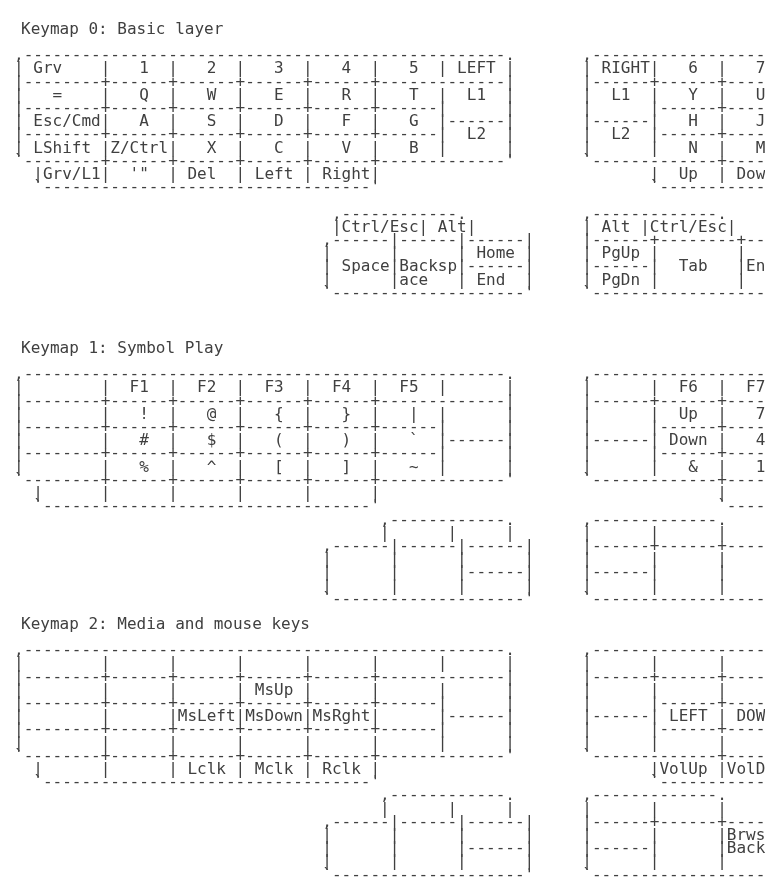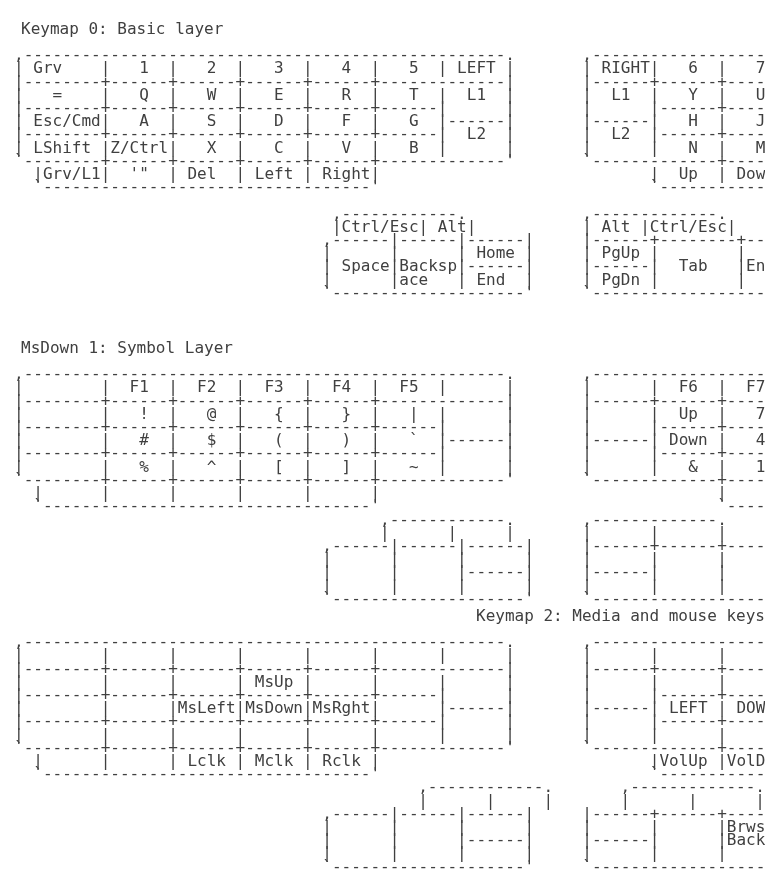--- a/index.html
+++ b/index.html
@@ -20,21 +20,21 @@
     line-height: 13.2px;
     color: #404040;
     white-space: pre;
   }
   .keymap-title {
     padding-left: 7px;
     margin: 0 0 13px 0;
   }
   .keymap-section { display: block; }
   #keymap-1-section { margin-top: 42px; }
-  #keymap-2-section { margin-top: 4px; text-align: right; }
+  #keymap-2-section { margin-top: 12px; }
 </style>
 </head>
 <body style="background: rgb(255, 255, 255);">
 
 <main>
 
   <section class="keymap-section" id="keymap-0-section">
     <pre class="keymap-title" style="color: rgb(64, 64, 64);">Keymap 0: Basic layer</pre>
     <pre class="keymap-art" style="color: rgb(64, 64, 64);">,--------------------------------------------------.       ,--------------------------------------------------.
 | Grv    |   1  |   2  |   3  |   4  |   5  | LEFT |       | RIGHT|   6  |   7  |   8  |   9  |   0  |   -    |
@@ -51,21 +51,21 @@
                                  ,------------.            ,-------------.
                                  |Ctrl/Esc| Alt|           | Alt |Ctrl/Esc|
                                 ,------|------|------|     |------+--------+------.
                                 |      |      | Home |     | PgUp |        |      |
                                 | Space|Backsp|------|     |------|  Tab   |Enter |
                                 |      |ace   | End  |     | PgDn |        |      |
                                 `--------------------'     `----------------------'</pre>
   </section>
 
   <section class="keymap-section" id="keymap-1-section">
-    <pre class="keymap-title" style="color: rgb(64, 64, 64);">MsDown 1: Symbol Layer</pre>
+    <pre class="keymap-title" style="color: rgb(64, 64, 64);">Keymap 1: Symbol Play</pre>
     <pre class="keymap-art" style="color: rgb(64, 64, 64);">,--------------------------------------------------.       ,--------------------------------------------------.
 |        |  F1  |  F2  |  F3  |  F4  |  F5  |      |       |      |  F6  |  F7  |  F8  |  F9  | F10  |  F11   |
 |--------+------+------+------+------+-------------|       |------+------+------+------+------+------+--------|
 |        |   !  |   @  |   {  |   }  |   |  |      |       |      |  Up  |   7  |   8  |   9  |   *  |  F12   |
 |--------+------+------+------+------+------|      |       |      |------+------+------+------+------+--------|
 |        |   #  |   $  |   (  |   )  |   `  |------|       |------| Down |   4  |   5  |   6  |   +  |        |
 |--------+------+------+------+------+------|      |       |      |------+------+------+------+------+--------|
 |        |   %  |   ^  |   [  |   ]  |   ~  |      |       |      |   &amp;  |   1  |   2  |   3  |   \  |        |
 `--------+------+------+------+------+-------------'       `-------------+------+------+------+------+--------'
   |      |      |      |      |      |                                   |      |   .  |   0  |   =  |        |

